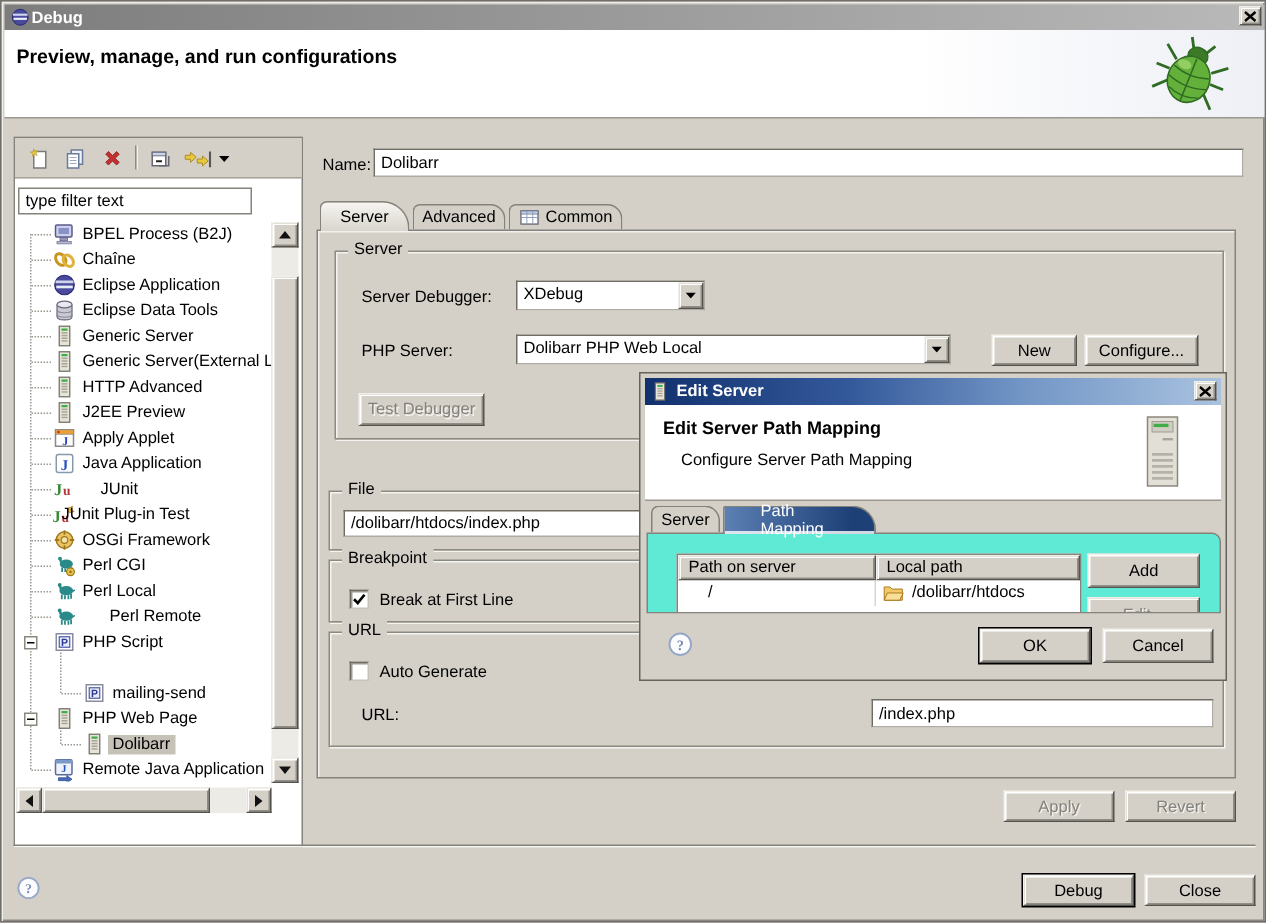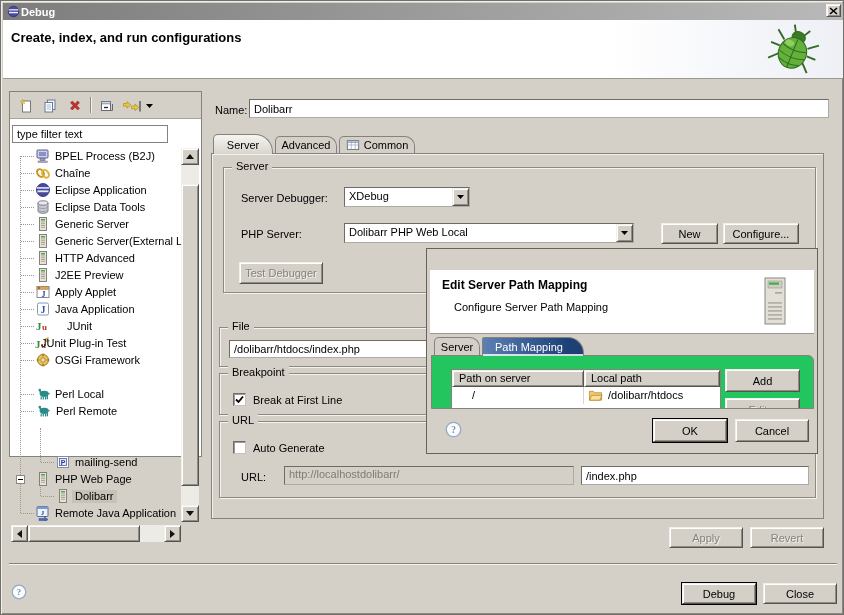--- a/index.html
+++ b/index.html
@@ -17,21 +17,21 @@
 .lbl{position:absolute;font-size:11px;white-space:nowrap}
 .combo{position:absolute;background:#fff;border:1px solid;border-color:#6e6c63 #aeaba2 #aeaba2 #6e6c63}
 .combo .cval{position:absolute;left:4px;top:2px;font-size:11px;white-space:nowrap}
 .combo .cbtn{position:absolute;right:0;top:0;bottom:0;width:17px;background:#d4d0c8;border:1px solid;border-color:#f2f0eb #55534d #55534d #f2f0eb;box-shadow:inset 1px 1px 0 #fff,inset -1px -1px 0 #8f8d85;display:flex;align-items:center;justify-content:center}
 .chk{position:absolute;width:13px;height:13px;background:#fff;border:1px solid;border-color:#6e6c63 #c6c3ba #c6c3ba #6e6c63;box-shadow:inset 1px 1px 0 #9d9a91}
 #titlebar{position:absolute;left:2px;top:2px;width:840px;height:17px;background:linear-gradient(90deg,#7d7d7d,#b9b9b9);display:flex;align-items:center}
 #titlebar .ttext{color:#fff;font-weight:bold;font-size:11px;margin-left:4px}
 .winbtn{position:absolute;width:15px;height:13px;background:#d4d0c8;border:1px solid;border-color:#f2f0eb #55534d #55534d #f2f0eb;box-shadow:inset 1px 1px 0 #fff,inset -1px -1px 0 #8f8d85;display:flex;align-items:center;justify-content:center}
 #banner{position:absolute;left:2px;top:19px;width:840px;height:59px;background:linear-gradient(90deg,#ffffff 0%,#ffffff 72%,#eef0f6 100%);border-bottom:1px solid #9a988f}
 #banner h1{font-size:13px;font-weight:bold;margin:10px 0 0 8px;color:#000}
-#leftpanel{position:absolute;left:8px;top:90px;width:193px;height:366px;background:#fff;border:1px solid #84827a}
+#leftpanel{position:absolute;left:8px;top:90px;width:193px;height:474px;background:#fff;border:1px solid #84827a}
 #ltoolbar{position:absolute;left:0;top:0;width:191px;height:27px;background:#d4d0c8;border-bottom:1px solid #a7a49b}
 .tbtn{position:absolute;top:4px;width:20px;height:19px;display:flex;align-items:center;justify-content:center}
 .tsep{position:absolute;top:5px;width:2px;height:16px;border-left:1px solid #8d8b82;border-right:1px solid #f4f2ee}
 #treerows{position:absolute;left:1px;top:56px;width:170px;height:374px;overflow:hidden}
 .trow{position:absolute;left:0;width:100%;height:17px}
 .ticon{position:absolute;top:0px;width:16px;height:16px}
 .ticon svg{width:16px;height:16px;display:block}
 .tlabel{position:absolute;top:2px;font-size:11px;white-space:nowrap;padding:0 3px;line-height:13px}
 .tlabel.sel{background:#c6c2b8}
 .guide{position:absolute;border-top:1px dotted #9a988f;top:8px;height:0}
@@ -48,21 +48,21 @@
 .tri.right{border-left:5px solid #111;border-right:none}
 #lstatus{position:absolute;left:1px;top:441px;width:189px;height:31px;background:#fff;font-size:11px;padding:6px 0 0 4px}
 .tab{position:absolute;background:#d4d0c8;border:1px solid #84827a;border-bottom:none;border-radius:5px 10px 0 0;font-size:11px;display:flex;align-items:center;justify-content:center;padding:0 10px}
 .tab.active{background:linear-gradient(180deg,#f7f5f1,#d8d5cd);border-radius:5px 18px 0 0;z-index:3}
 .tab .ticn{display:inline-block;width:14px;height:14px;margin-right:4px}
 #tabpanel{position:absolute;left:210px;top:152px;width:613px;height:366px;border:1px solid #84827a;box-shadow:inset 1px 1px 0 rgba(255,255,255,.7)}
 #dlg{position:absolute;left:425px;top:247px;width:392px;height:206px;background:#d4d0c8;border:1px solid #65635c}
 #dtitle{position:absolute;left:3px;top:3px;width:384px;height:18px;background:linear-gradient(90deg,#11316d 0%,#33589a 35%,#7195c5 65%,#a9c2e0 100%);display:flex;align-items:center}
 #dtitle .ttext{color:#fff;font-weight:bold;font-size:11px;margin-left:4px}
 #dhead{position:absolute;left:3px;top:21px;width:384px;height:64px;background:#fff;border-bottom:1px solid #9a988f}
-#dcontent{position:absolute;left:4px;top:106px;width:383px;height:54px;border:1px solid #84827a;border-radius:0 6px 0 0;overflow:hidden;background:#22c55e}
+#dcontent{position:absolute;left:4px;top:106px;width:383px;height:54px;border:1px solid #84827a;border-radius:0 6px 0 0;overflow:hidden;background:#5eead4}
 #dbottom{position:absolute;left:4px;top:160px;width:383px;height:43px;background:#d4d0c8}
 #ptable{position:absolute;left:19px;top:13px;width:270px;background:#fff;border:1px solid #84827a}
 .thcell{position:absolute;top:0;height:17px;background:#d4d0c8;border:1px solid;border-color:#f2f0eb #55534d #55534d #f2f0eb;box-shadow:inset 1px 1px 0 #fff,inset -1px -1px 0 #8f8d85;font-size:11px;padding:1px 0 0 6px}
 .tcell{position:absolute;height:17px;font-size:11px;background:#fff}
 .groove{position:absolute;height:2px;border-top:1px solid #84827a;border-bottom:1px solid #f6f4ef}
 .dis-field{position:absolute;background:#d4d0c8;border:1px solid;border-color:#6e6c63 #aeaba2 #aeaba2 #6e6c63;color:#7e7c74;font-size:11px;padding:1px 4px}
 </style>
 </head>
 <body>
 
@@ -76,21 +76,21 @@
         </svg>
       </span>
     <span class="ttext" style="margin-left:18px">Debug</span>
     <span class="winbtn" style="right:2px;top:1px">
         <svg width="9" height="8" viewBox="0 0 9 8">
           <path d="M1 1l7 6M8 1L1 7" stroke="#000" stroke-width="1.6"></path>
         </svg>
       </span>
   </div>
   <div id="banner">
-    <h1>Create, index, and run configurations</h1>
+    <h1>Preview, manage, and run configurations</h1>
     <span class="abs" style="left:764px;top:2px;width:54px;height:54px">
         <svg viewBox="0 0 52 52" style="width: 100%; height: 100%; display: block;">
           <g transform="rotate(22 26 26)">
             <g stroke="#2f6b22" stroke-width="1.8" fill="none">
               <path d="M14 21 L5 14"></path>
               <path d="M12 28 L3 28"></path>
               <path d="M14 35 L6 43"></path>
               <path d="M38 21 L47 14"></path>
               <path d="M40 28 L49 28"></path>
               <path d="M38 35 L46 43"></path>
@@ -311,20 +311,34 @@
           <span class="guide" style="left:10px;width:13px"></span>
           <span class="ticon" style="left:24px">
             <svg viewBox="0 0 16 16">
               <circle cx="8" cy="8" r="5.5" fill="#e8c468" stroke="#a07818" stroke-width="1"></circle>
               <circle cx="8" cy="8" r="2.2" fill="#f6e2a8" stroke="#a07818" stroke-width="0.8"></circle>
               <path d="M8 1.5v3M8 11.5v3M1.5 8h3M11.5 8h3" stroke="#a07818" stroke-width="1.2"></path>
             </svg>
           </span>
           <span class="tlabel" style="left:41px">OSGi Framework</span>
         </div>
+        <div class="trow" style="top: 221px;">
+          <span class="guide" style="left:10px;width:13px"></span>
+          <span class="ticon" style="left:24px">
+            <svg viewBox="0 0 16 16">
+              <ellipse cx="9.2" cy="7" rx="4.4" ry="3" fill="#2a8a8a"></ellipse>
+              <path d="M5.8 6.6C4.6 6 4.3 4.8 4.7 3.4l1.2.2c.1.9.6 1.6 1.3 2z" fill="#2a8a8a"></path>
+              <circle cx="5" cy="3.4" r="1.3" fill="#2a8a8a"></circle>
+              <path d="M6.4 9.4v3M8.5 9.8v2.6M10.8 9.8v2.6M12.6 9.2v3" stroke="#2a8a8a" stroke-width="1.2"></path>
+              <circle cx="12" cy="12.2" r="2.6" fill="#e8c050" stroke="#9a7a18" stroke-width="0.8"></circle>
+              <circle cx="12" cy="12.2" r="0.9" fill="#9a7a18"></circle>
+            </svg>
+          </span>
+          <span class="tlabel" style="left:41px">Perl CGI</span>
+        </div>
         <div class="trow" style="top: 238px;">
           <span class="guide" style="left:10px;width:13px"></span>
           <span class="ticon" style="left:24px">
             <svg viewBox="0 0 16 16">
               <ellipse cx="9.2" cy="7.8" rx="4.6" ry="3.1" fill="#2a8a8a"></ellipse>
               <path d="M5.6 7.4C4.4 6.8 4.1 5.4 4.5 4l1.2.2c.1.9.6 1.6 1.3 2z" fill="#2a8a8a"></path>
               <circle cx="4.8" cy="4" r="1.3" fill="#2a8a8a"></circle>
               <path d="M6.2 10.4v3.1M8.3 10.8v2.7M10.6 10.8v2.7M12.4 10v3.2" stroke="#2a8a8a" stroke-width="1.2"></path>
               <path d="M13.6 8.2l1.2-1" stroke="#2a8a8a" stroke-width="1"></path>
             </svg>
@@ -335,21 +349,34 @@
           <span class="guide" style="left:10px;width:13px"></span>
           <span class="ticon" style="left:24px">
             <svg viewBox="0 0 16 16">
               <ellipse cx="9.2" cy="7.8" rx="4.6" ry="3.1" fill="#2a8a8a"></ellipse>
               <path d="M5.6 7.4C4.4 6.8 4.1 5.4 4.5 4l1.2.2c.1.9.6 1.6 1.3 2z" fill="#2a8a8a"></path>
               <circle cx="4.8" cy="4" r="1.3" fill="#2a8a8a"></circle>
               <path d="M6.2 10.4v3.1M8.3 10.8v2.7M10.6 10.8v2.7M12.4 10v3.2" stroke="#2a8a8a" stroke-width="1.2"></path>
               <path d="M13.6 8.2l1.2-1" stroke="#2a8a8a" stroke-width="1"></path>
             </svg>
           </span>
-          <span class="tlabel" style="left:42px">Perl Remote</span>
+          <span class="tlabel" style="left:59px">Perl Remote</span>
+        </div>
+        <div class="trow" style="top: 272px;">
+          <span class="expbox">
+            <i></i>
+          </span>
+          <span class="ticon" style="left:24px">
+            <svg viewBox="0 0 16 16">
+              <rect x="2.5" y="2.5" width="11" height="11" fill="#fff" stroke="#8a8aa0"></rect>
+              <rect x="4.5" y="4.5" width="7" height="7" fill="#e8ecf8" stroke="#4a5aa8" stroke-width="0.8"></rect>
+              <text x="8" y="10.5" font-size="7" font-weight="bold" fill="#2a3a9a" text-anchor="middle">P</text>
+            </svg>
+          </span>
+          <span class="tlabel" style="left:41px">PHP Script</span>
         </div>
         <div class="trow" style="top: 306px;">
           <span class="guide" style="left:30px;width:13px"></span>
           <span class="ticon" style="left:44px">
             <svg viewBox="0 0 16 16">
               <rect x="2.5" y="2.5" width="11" height="11" fill="#fff" stroke="#8a8aa0"></rect>
               <rect x="4.5" y="4.5" width="7" height="7" fill="#e8ecf8" stroke="#4a5aa8" stroke-width="0.8"></rect>
               <text x="8" y="10.5" font-size="7" font-weight="bold" fill="#2a3a9a" text-anchor="middle">P</text>
             </svg>
           </span>
@@ -476,37 +503,54 @@
       </svg>
     </span>
   <span class="lbl" style="left:252px;top:393px">Break at First Line</span>
 
   <div class="gbox" style="left:218px;top:420px;width:597px;height:77px">
     <span class="glabel">URL</span>
   </div>
   <span class="chk" style="left:232px;top:440px"></span>
   <span class="lbl" style="left:252px;top:441px">Auto Generate</span>
   <span class="lbl" style="left:240px;top:470px">URL:</span>
-  <div class="dis-field" style="left:283px;top:465px;width:290px;height:19px">http://localhostdolibarr/</div>
   <input class="field" style="left: 580px; top: 465px; width: 228px; height: 19px;" value="/index.php">
 
   <button class="btn disabled" style="left:668px;top:526px;width:74px;height:21px">Apply</button>
   <button class="btn disabled" style="left:749px;top:526px;width:74px;height:21px">Revert</button>
 
   <div class="groove" style="left:8px;top:562px;width:828px"></div>
   <span class="abs" style="left:10px;top:583px;width:16px;height:16px">
       <svg viewBox="0 0 17 17" width="17" height="17" style="width: 100%; height: 100%; display: block;">
         <circle cx="8.5" cy="8.5" r="7.2" fill="#fbfcfe" stroke="#97a7c7" stroke-width="1.3"></circle>
         <text x="8.5" y="12" text-anchor="middle" font-size="9.5" font-weight="bold" fill="#7a8ab0" font-family="Liberation Serif,serif">?</text>
       </svg>
     </span>
   <button class="btn default" style="left:681px;top:582px;width:74px;height:21px">Debug</button>
   <button class="btn" style="left:762px;top:582px;width:74px;height:21px">Close</button>
 
   <div id="dlg">
+    <div id="dtitle">
+      <span style="width:14px;height:14px;margin-left:3px">
+          <svg viewBox="0 0 16 16" style="width: 100%; height: 100%; display: block;">
+            <rect x="4.5" y="1.5" width="7" height="13" fill="#e6e3d8" stroke="#7a786e" stroke-width="0.9"></rect>
+            <rect x="6" y="3" width="4" height="1.5" fill="#3fae49"></rect>
+            <rect x="6" y="5.4" width="4" height="1" fill="#a8a598"></rect>
+            <rect x="6" y="7.2" width="4" height="1" fill="#a8a598"></rect>
+            <rect x="6" y="9" width="4" height="1" fill="#a8a598"></rect>
+            <rect x="6" y="10.8" width="4" height="1" fill="#a8a598"></rect>
+          </svg>
+        </span>
+      <span class="ttext">Edit Server</span>
+      <span class="winbtn" style="right:3px;top:2px">
+          <svg width="9" height="8" viewBox="0 0 9 8">
+            <path d="M1 1l7 6M8 1L1 7" stroke="#000" stroke-width="1.6"></path>
+          </svg>
+        </span>
+    </div>
     <div id="dhead">
       <div style="position:absolute;left:12px;top:8px;font-size:12px;font-weight:bold">Edit Server Path Mapping</div>
       <div style="position:absolute;left:24px;top:31px;font-size:11px">Configure Server Path Mapping</div>
       <span style="position:absolute;right:26px;top:6px;width:26px;height:50px">
           <svg viewBox="0 0 26 50" style="width: 100%; height: 100%; display: block;">
             <rect x="3" y="2" width="20" height="46" fill="#e2dfd6" stroke="#8a887e" stroke-width="1"></rect>
             <rect x="6" y="5" width="14" height="7" fill="#cfccc2" stroke="#9a988e" stroke-width="0.6"></rect>
             <rect x="7" y="6.5" width="10" height="2.2" fill="#3fae49"></rect>
             <rect x="13" y="16" width="7" height="1.6" fill="#a8a59b"></rect>
             <rect x="6" y="26" width="14" height="1.8" fill="#b4b1a7"></rect>
@@ -514,21 +558,21 @@
             <rect x="6" y="34" width="14" height="1.8" fill="#b4b1a7"></rect>
             <rect x="6" y="38" width="14" height="1.8" fill="#b4b1a7"></rect>
             <rect x="6" y="42" width="14" height="1.8" fill="#b4b1a7"></rect>
           </svg>
         </span>
     </div>
     <div id="dtabs">
       <div class="tab" style="left:7px;top:88px;width:46px;height:18px;padding:0 6px">
           <span>Server</span>
         </div>
-      <div class="tab active" style="left:55px;top:88px;width:102px;height:19px;background:linear-gradient(90deg,#5c80b4,#1d4076 85%);color:#fff;border-radius:2px 16px 0 0;justify-content:flex-start;padding-left:12px;box-shadow:inset 0 -2px 0 rgba(255,255,255,.8)">
+      <div class="tab active" style="left:55px;top:88px;width:102px;height:19px;background:linear-gradient(90deg,#5c80b4,#1d4076 85%);color:#fff;border-radius:2px 16px 0 0;justify-content:flex-start;padding-left:24px;box-shadow:inset 0 -2px 0 rgba(255,255,255,.8)">
           <span>Path Mapping</span>
         </div>
     </div>
     <div id="dcontent">
       <div id="ptable" style="height:70px">
         <span class="thcell" style="left:0;width:132px">Path on server</span>
         <span class="thcell" style="left:132px;width:136px">Local path</span>
         <div id="tablerows">
             <div class="tcell" style="left:0;top:17px;width:132px;border-right:1px solid #d8d5cd">
               <span style="position:absolute;left:20px;top:2px">/</span>

